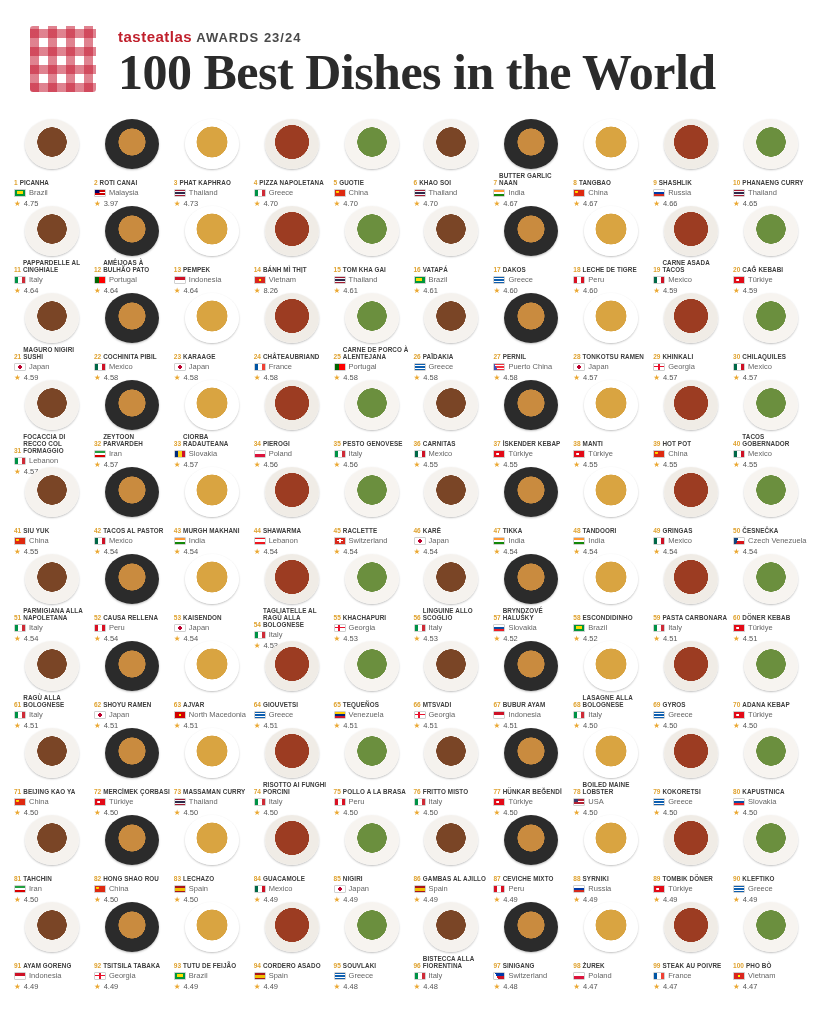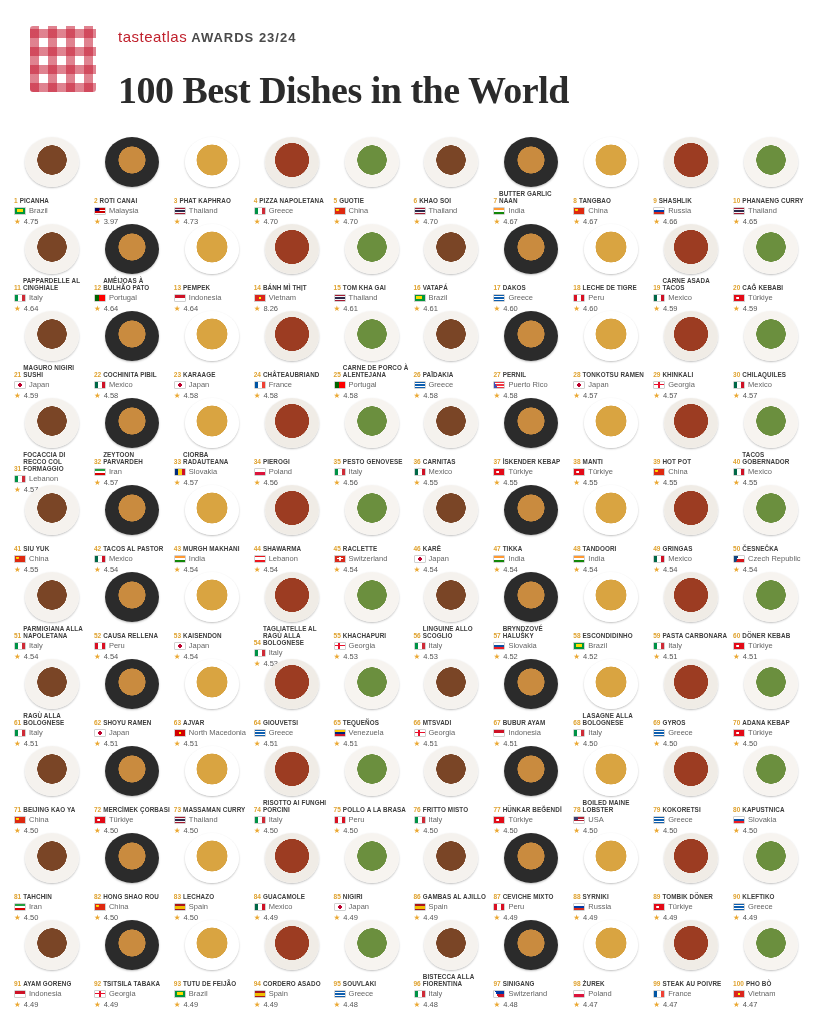--- a/index.html
+++ b/index.html
@@ -7,24 +7,24 @@
   .poster{width:823px;height:1024px;background:#fff;position:relative;}
 
   
   .header{display:flex;align-items:flex-start;padding:26px 24px 0 30px;}
   .logo{width:66px;height:66px;flex:0 0 66px;background:
       repeating-linear-gradient(0deg, rgba(198,28,52,.55) 0 9px, transparent 9px 18px),
       repeating-linear-gradient(90deg, rgba(198,28,52,.55) 0 9px, transparent 9px 18px),
       #fff;border-radius:3px;}
   .header-text{margin-left:22px;display:flex;flex-direction:column;}
   .brand-line{font-size:15px;letter-spacing:.5px;margin-top:2px;}
-  .brand-name{color:#c0202c;font-weight:normal;}
+  .brand-name{color:#c0202c;font-weight:bold;}
   .brand-suffix{color:#4a4a4a;font-weight:bold;margin-left:4px;font-size:13px;letter-spacing:1px;}
   .page-title{font-family:"Liberation Serif",serif;font-weight:bold;color:#2b2b2b;
-      font-size:38px;line-height:50px;margin-top:20px;letter-spacing:-.5px;white-space:nowrap;}
+      font-size:50px;line-height:50px;margin-top:2px;letter-spacing:-.5px;white-space:nowrap;}
 
   
   .grid{display:grid;grid-template-columns:repeat(10,1fr);padding:0 12px;margin-top:22px;}
   .cell{height:87px;display:flex;flex-direction:column;align-items:center;padding:0 2px;box-sizing:border-box;}
   .photo{width:54px;height:50px;border-radius:50%;flex:0 0 auto;box-shadow:0 1px 2px rgba(0,0,0,.25);}
   .photo.v0{background:radial-gradient(circle at 50% 46%,#7a4526 0 38%,#f5f2ee 39% 74%,#e0dcd6 75%);}
   .photo.v1{background:radial-gradient(circle at 50% 46%,#c98b3f 0 35%,#2b2b2b 36% 74%,#1c1c1c 75%);}
   .photo.v2{background:radial-gradient(circle at 50% 46%,#d9a441 0 40%,#ffffff 41% 74%,#e6e3de 75%);}
   .photo.v3{background:radial-gradient(circle at 50% 46%,#9c3c22 0 44%,#f0ece6 45% 74%,#d8d4cd 75%);}
   .photo.v4{background:radial-gradient(circle at 50% 46%,#6b8f3e 0 38%,#f7f4f0 39% 74%,#ddd8d2 75%);}
@@ -526,21 +526,21 @@
 
     <div class="cell">
       <div class="photo v1"></div>
       <div class="info">
         <div class="name-row">
           <span class="rank">27</span>
           <span class="dish-name">PERNIL</span>
         </div>
         <div class="country-row">
           <span class="flag" style="background: linear-gradient(65deg, rgb(63, 81, 181) 0px, rgb(63, 81, 181) 28%, transparent 28%), linear-gradient(rgb(239, 51, 64) 0px, rgb(239, 51, 64) 20%, rgb(255, 255, 255) 20%, rgb(255, 255, 255) 40%, rgb(239, 51, 64) 40%, rgb(239, 51, 64) 60%, rgb(255, 255, 255) 60%, rgb(255, 255, 255) 80%, rgb(239, 51, 64) 80%);"></span>
-          <span class="country">Puerto Rico</span>
+          <span class="country">Puerto China</span>
         </div>
         <div class="rating-row">
           <span class="star">★</span>
           <span class="rating">4.58</span>
         </div>
       </div>
     </div>
 
     <div class="cell">
       <div class="photo v2"></div>
@@ -940,21 +940,21 @@
 
     <div class="cell">
       <div class="photo v4"></div>
       <div class="info">
         <div class="name-row">
           <span class="rank">50</span>
           <span class="dish-name">ČESNEČKA</span>
         </div>
         <div class="country-row">
           <span class="flag" style="background: linear-gradient(110deg, rgb(17, 69, 126) 0px, rgb(17, 69, 126) 35%, transparent 35%), linear-gradient(rgb(255, 255, 255) 0px, rgb(255, 255, 255) 50%, rgb(215, 20, 26) 50%);"></span>
-          <span class="country">Czech Republic</span>
+          <span class="country">Czech Venezuela</span>
         </div>
         <div class="rating-row">
           <span class="star">★</span>
           <span class="rating">4.54</span>
         </div>
       </div>
     </div>
 
     <div class="cell">
       <div class="photo v0"></div>

